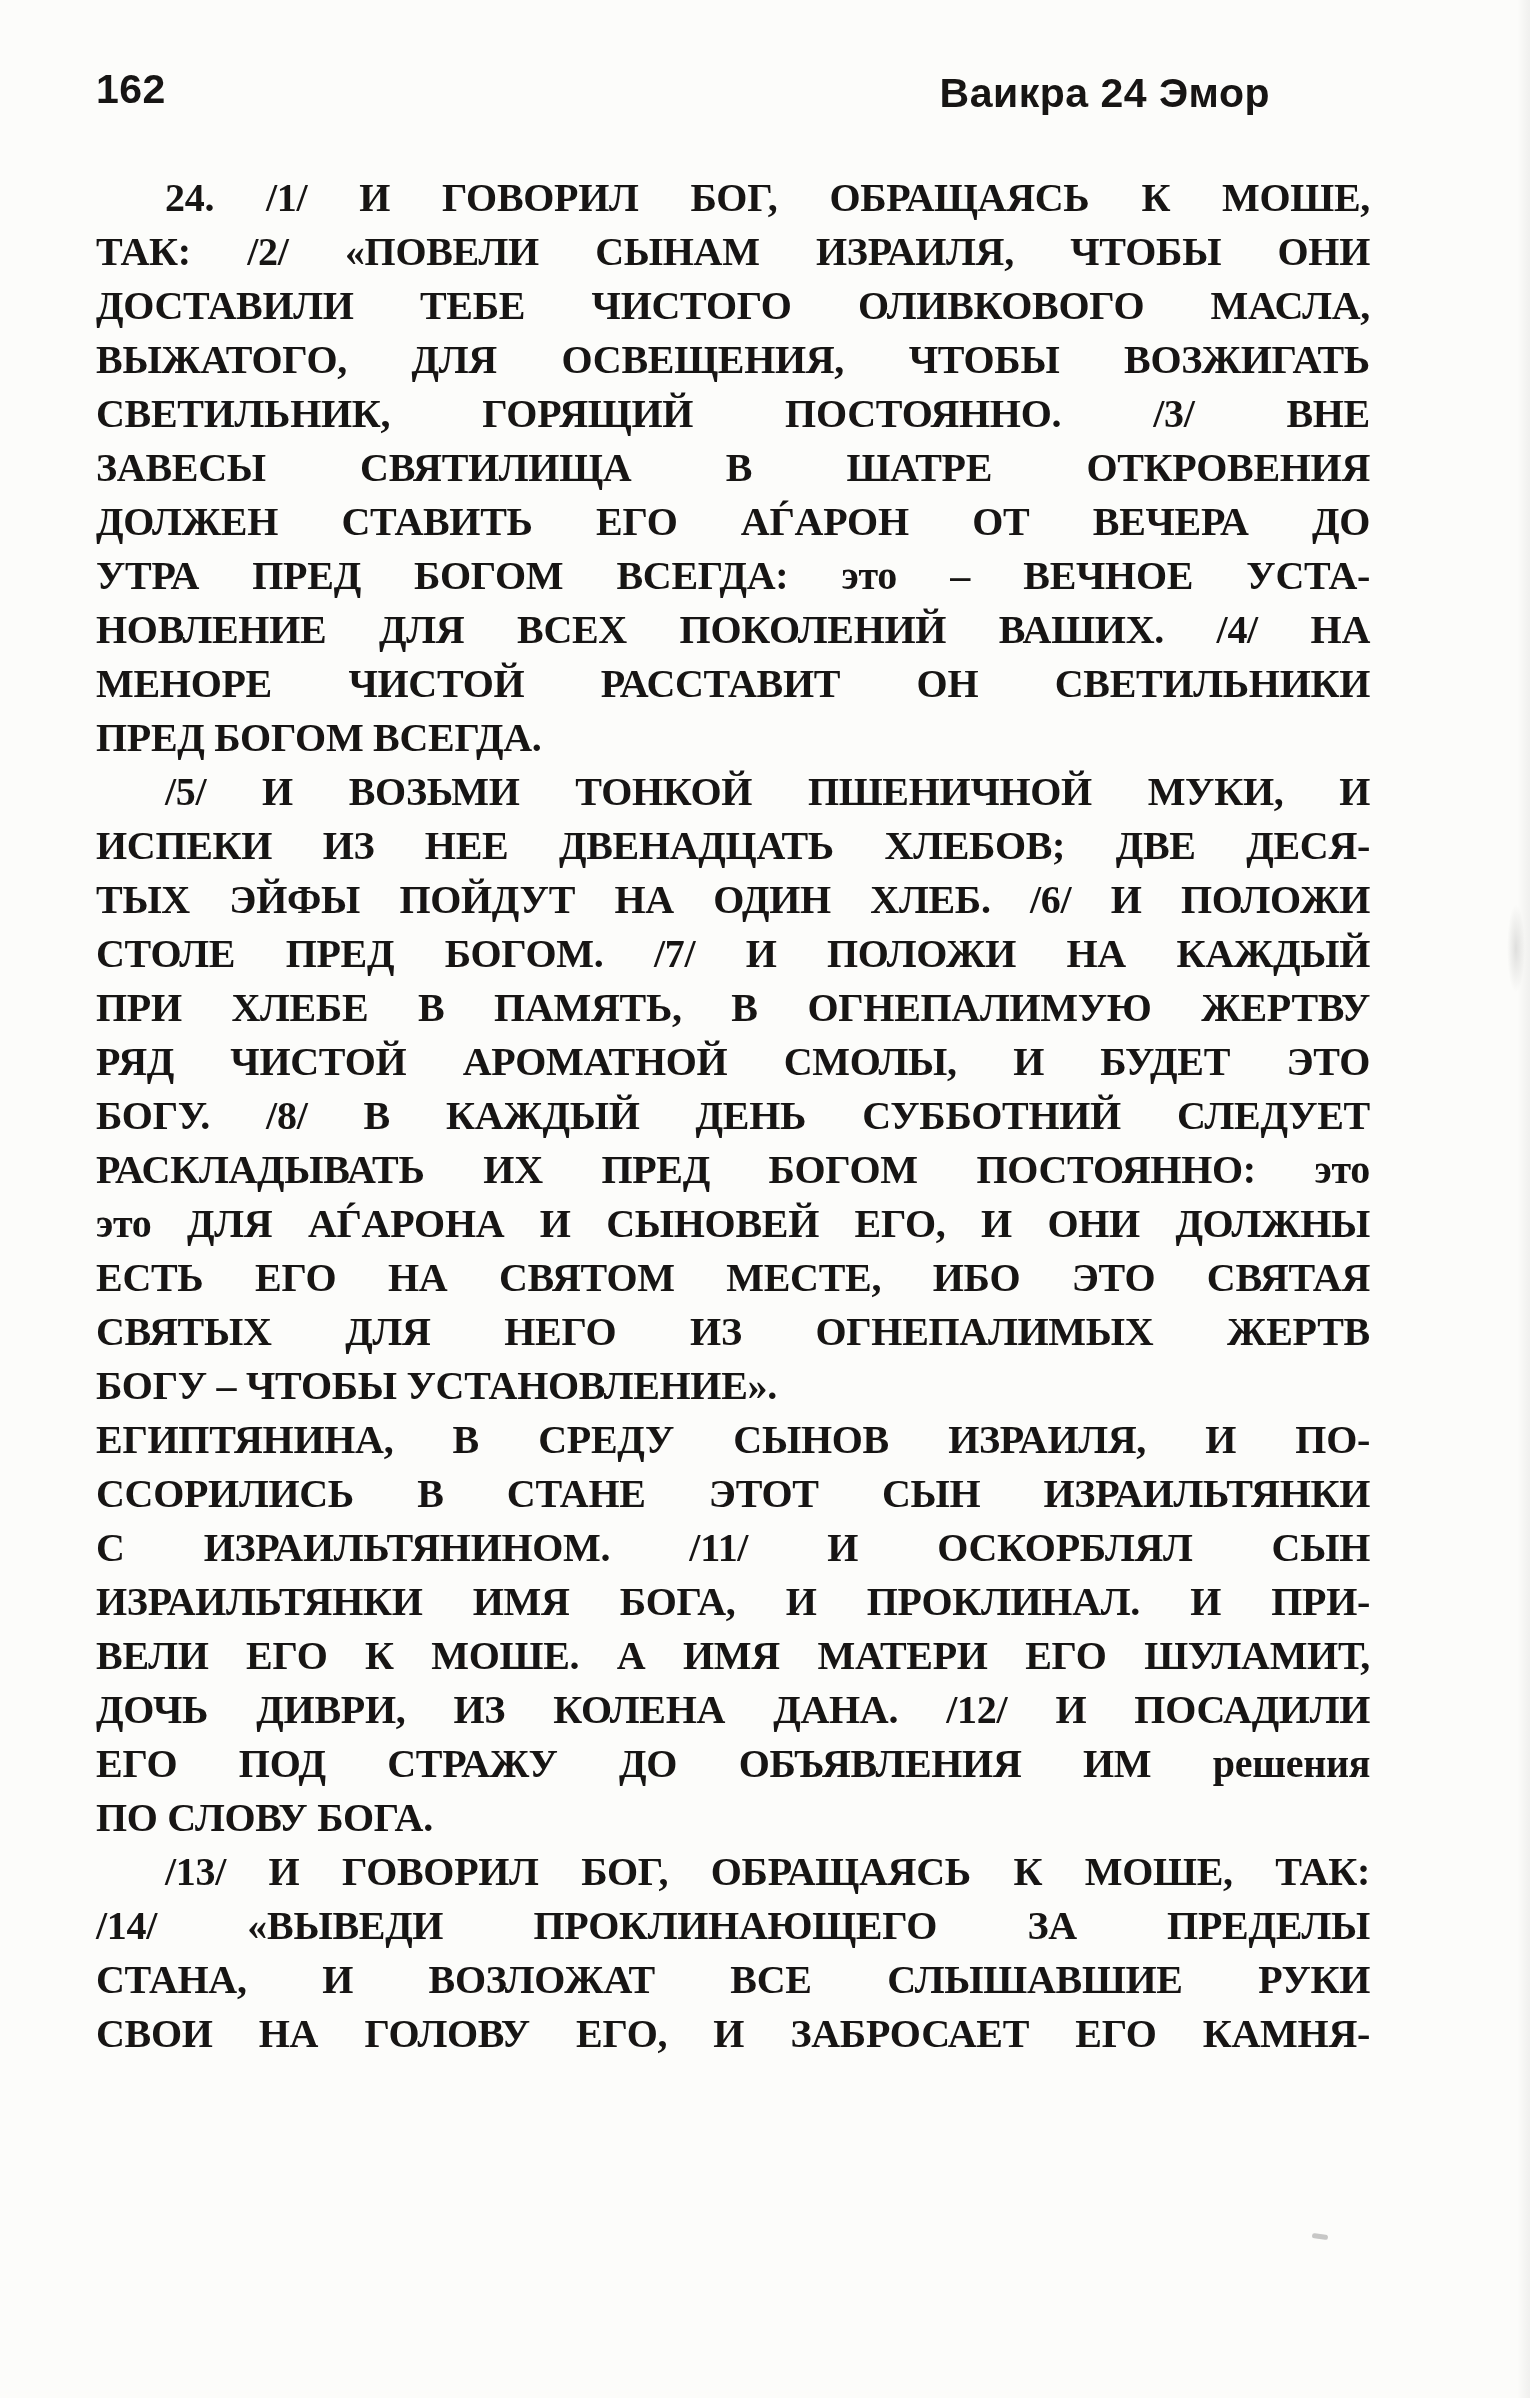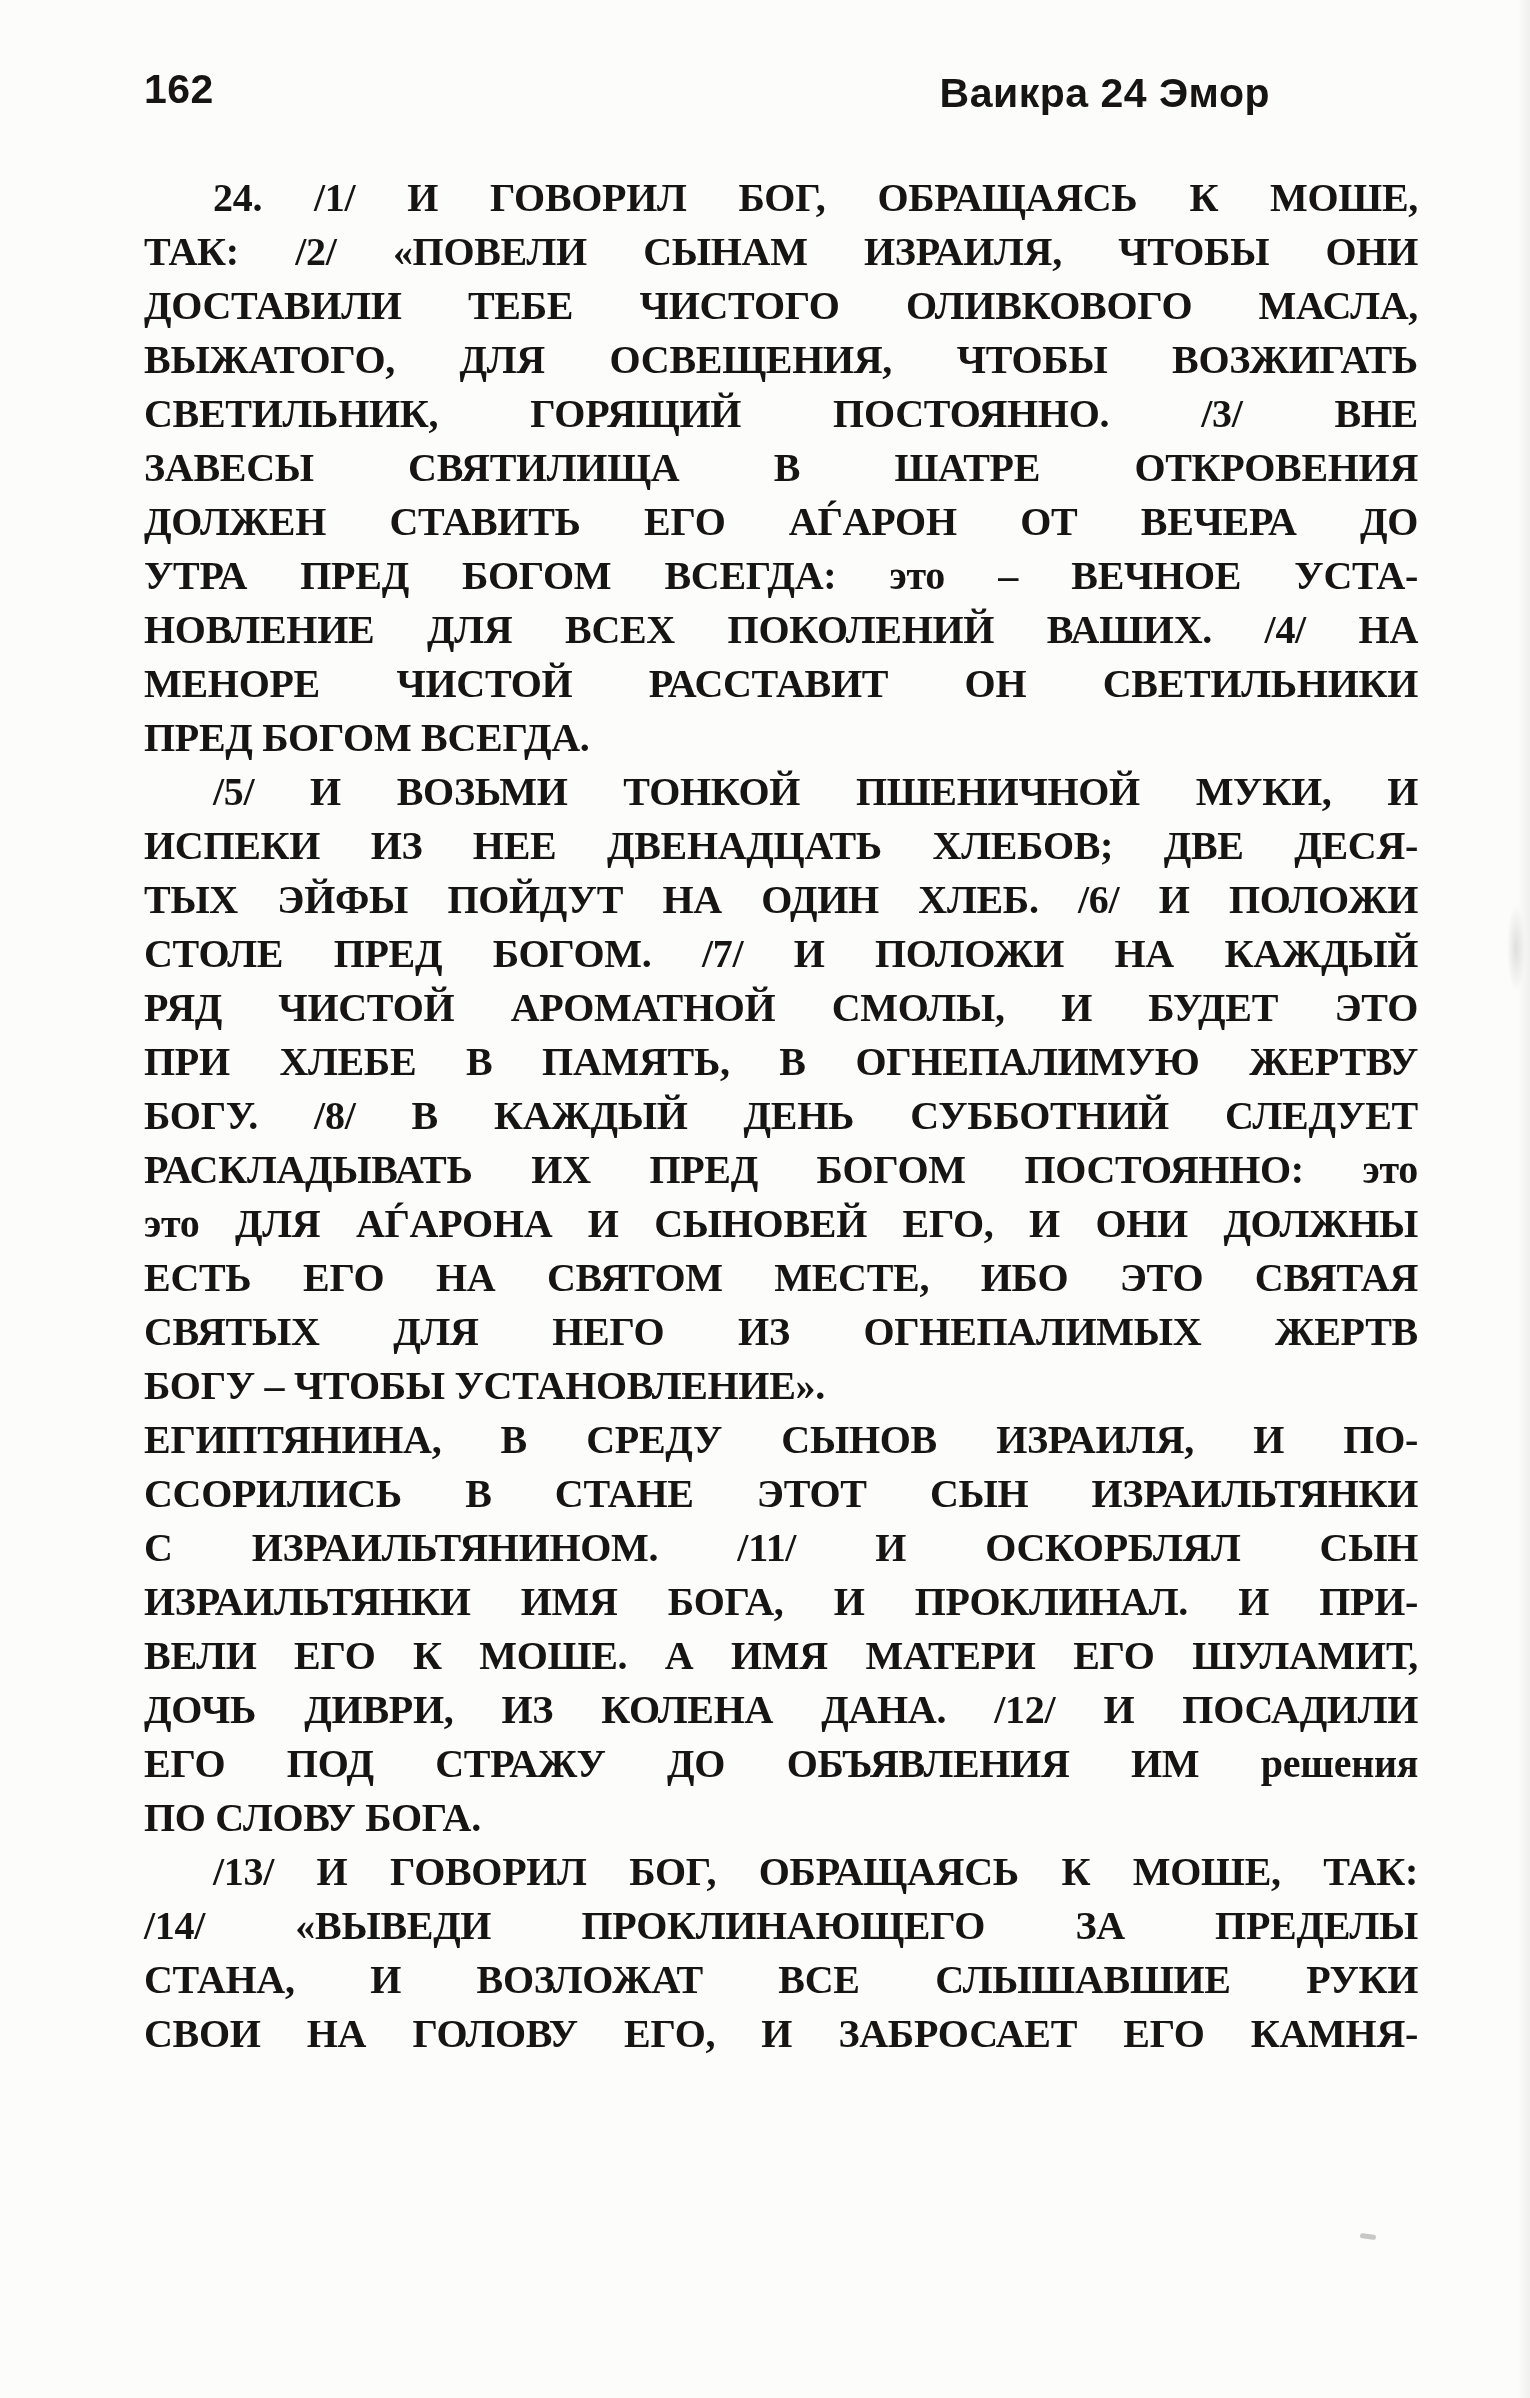--- a/index.html
+++ b/index.html
@@ -10,21 +10,20 @@
   body{
     width:1531px;height:2399px;
     background:var(--paper);
     position:relative;
     overflow:hidden;
     font-family:"Liberation Serif","DejaVu Serif",serif;
   }
   .page{
     position:absolute;inset:0;
     background:var(--paper);
-    margin-left:48px;
   }
   
   .running-head{
     position:absolute;top:69px;left:96px;right:162px;height:45px;
     font-family:"Liberation Sans","DejaVu Sans",sans-serif;
     font-weight:700;font-size:41px;line-height:41px;
     color:var(--ink);
   }
   .page-number{
     position:absolute;left:0;top:0;
@@ -94,22 +93,22 @@
       <div class="line">НОВЛЕНИЕ ДЛЯ ВСЕХ ПОКОЛЕНИЙ ВАШИХ. /4/ НА</div>
       <div class="line">МЕНОРЕ ЧИСТОЙ РАССТАВИТ ОН СВЕТИЛЬНИКИ</div>
       <div class="line para-end">ПРЕД БОГОМ ВСЕГДА.</div>
     </section>
 
     <section>
       <div class="line indent">/5/ И ВОЗЬМИ ТОНКОЙ ПШЕНИЧНОЙ МУКИ, И</div>
       <div class="line">ИСПЕКИ ИЗ НЕЕ ДВЕНАДЦАТЬ ХЛЕБОВ; ДВЕ ДЕСЯ-</div>
       <div class="line">ТЫХ ЭЙФЫ ПОЙДУТ НА ОДИН ХЛЕБ. /6/ И ПОЛОЖИ</div>
       <div class="line">СТОЛЕ ПРЕД БОГОМ. /7/ И ПОЛОЖИ НА КАЖДЫЙ</div>
+      <div class="line">ПРИ ХЛЕБЕ В ПАМЯТЬ, В ОГНЕПАЛИМУЮ ЖЕРТВУ</div>
       <div class="line">РЯД ЧИСТОЙ АРОМАТНОЙ СМОЛЫ, И БУДЕТ ЭТО</div>
-      <div class="line">ПРИ ХЛЕБЕ В ПАМЯТЬ, В ОГНЕПАЛИМУЮ ЖЕРТВУ</div>
       <div class="line">БОГУ. /8/ В КАЖДЫЙ ДЕНЬ СУББОТНИЙ СЛЕДУЕТ</div>
       <div class="line">РАСКЛАДЫВАТЬ ИХ ПРЕД БОГОМ ПОСТОЯННО: это</div>
       <div class="line">это ДЛЯ АЃАРОНА И СЫНОВЕЙ ЕГО, И ОНИ ДОЛЖНЫ</div>
       <div class="line">ЕСТЬ ЕГО НА СВЯТОМ МЕСТЕ, ИБО ЭТО СВЯТАЯ</div>
       <div class="line">СВЯТЫХ ДЛЯ НЕГО ИЗ ОГНЕПАЛИМЫХ ЖЕРТВ</div>
       <div class="line para-end">БОГУ – ЧТОБЫ УСТАНОВЛЕНИЕ».</div>
     </section>
 
     <section>
       <div class="line">ЕГИПТЯНИНА, В СРЕДУ СЫНОВ ИЗРАИЛЯ, И ПО-</div>

